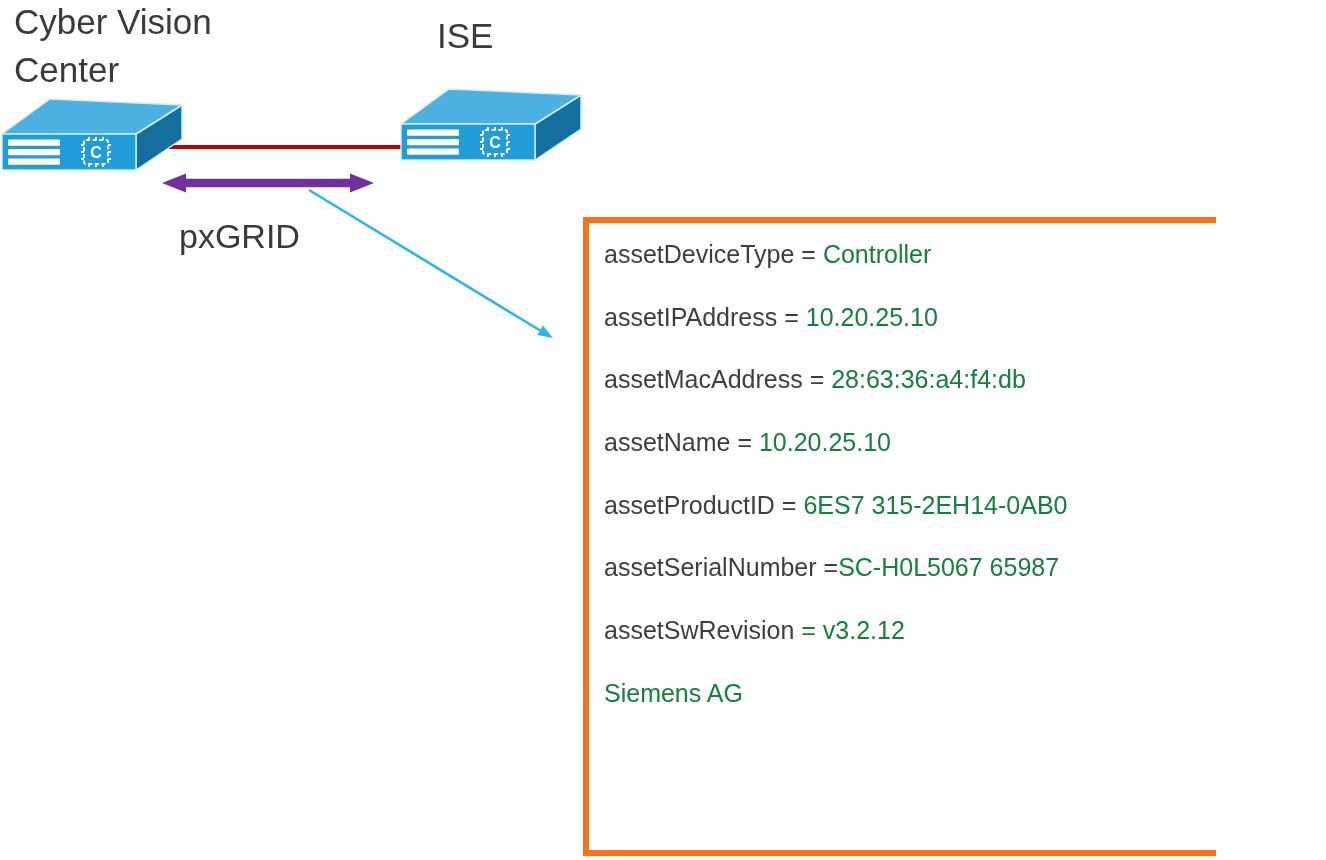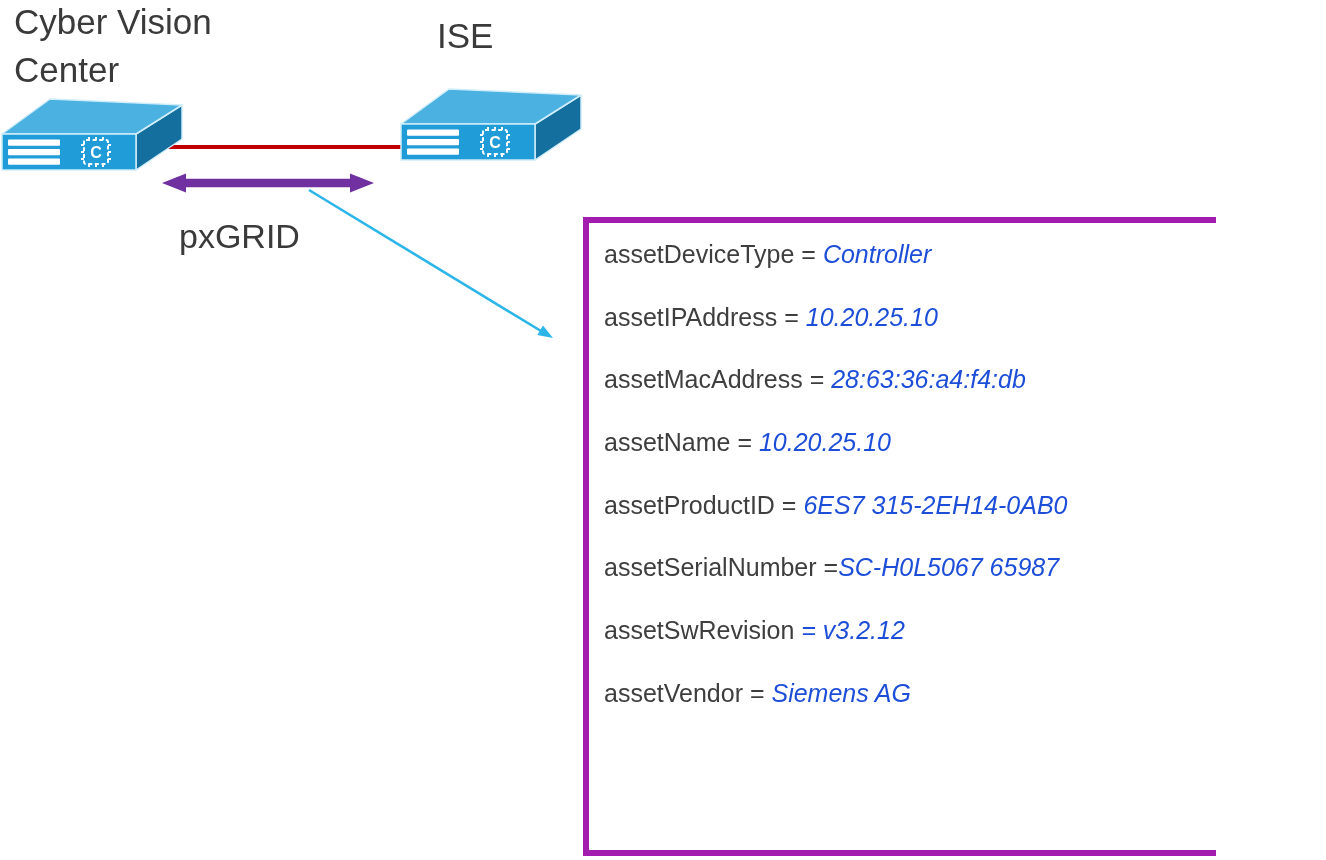--- a/index.html
+++ b/index.html
@@ -14,28 +14,28 @@
   .title-ise{left:437px;top:14px;line-height:44px;}
   .pxgrid-label{position:absolute;left:179px;top:217px;font-size:34px;color:#3a3a3a;}
   .device-svg{position:absolute;z-index:2;}
   .device-left{left:0px;top:94px;}
   .device-right{left:399px;top:84px;}
   .red-link{position:absolute;left:168px;top:145px;width:236px;height:4px;background:#c00000;z-index:1;}
   .pxgrid-arrow{position:absolute;left:160px;top:170px;z-index:3;}
   .callout-arrow{position:absolute;left:302px;top:185px;z-index:3;}
   .asset-box{
     position:absolute;left:583px;top:217px;width:716px;height:639px;
-    border:6px solid #a21caf;box-sizing:border-box;background:#ffffff;
+    border:6px solid #f97316;box-sizing:border-box;background:#ffffff;
   }
   .asset-row{
     height:62.7px;display:flex;align-items:center;padding-left:15px;
     font-size:25px;white-space:pre;
   }
   .asset-row .k{color:#3e3e3e;}
-  .asset-row .v{color:#1d4ed8;font-style:italic;}
+  .asset-row .v{color:#15803d;}
   .figure-number{
     position:absolute;left:1306px;top:843px;width:46px;height:13px;
     font-size:12.5px;color:#3a3a3a;
     transform:rotate(-90deg);transform-origin:left bottom;
     letter-spacing:0.5px;
   }
 </style>
 </head>
 <body>
 
@@ -96,18 +96,18 @@
   </svg>
 
   <div class="asset-box">
     <div class="asset-row"><span class="k">assetDeviceType = </span><span class="v">Controller</span></div>
     <div class="asset-row"><span class="k">assetIPAddress = </span><span class="v">10.20.25.10</span></div>
     <div class="asset-row"><span class="k">assetMacAddress = </span><span class="v">28:63:36:a4:f4:db</span></div>
     <div class="asset-row"><span class="k">assetName = </span><span class="v">10.20.25.10</span></div>
     <div class="asset-row"><span class="k">assetProductID = </span><span class="v">6ES7 315-2EH14-0AB0</span></div>
     <div class="asset-row"><span class="k">assetSerialNumber =</span><span class="v">SC-H0L5067 65987</span></div>
     <div class="asset-row"><span class="k">assetSwRevision </span><span class="v">= v3.2.12</span></div>
-    <div class="asset-row"><span class="k">assetVendor = </span><span class="v">Siemens AG</span></div>
+    <div class="asset-row"><span class="v">Siemens AG</span></div>
   </div>
 
   <div class="figure-number">378877</div>
 
 </div>
 
 </body></html>

